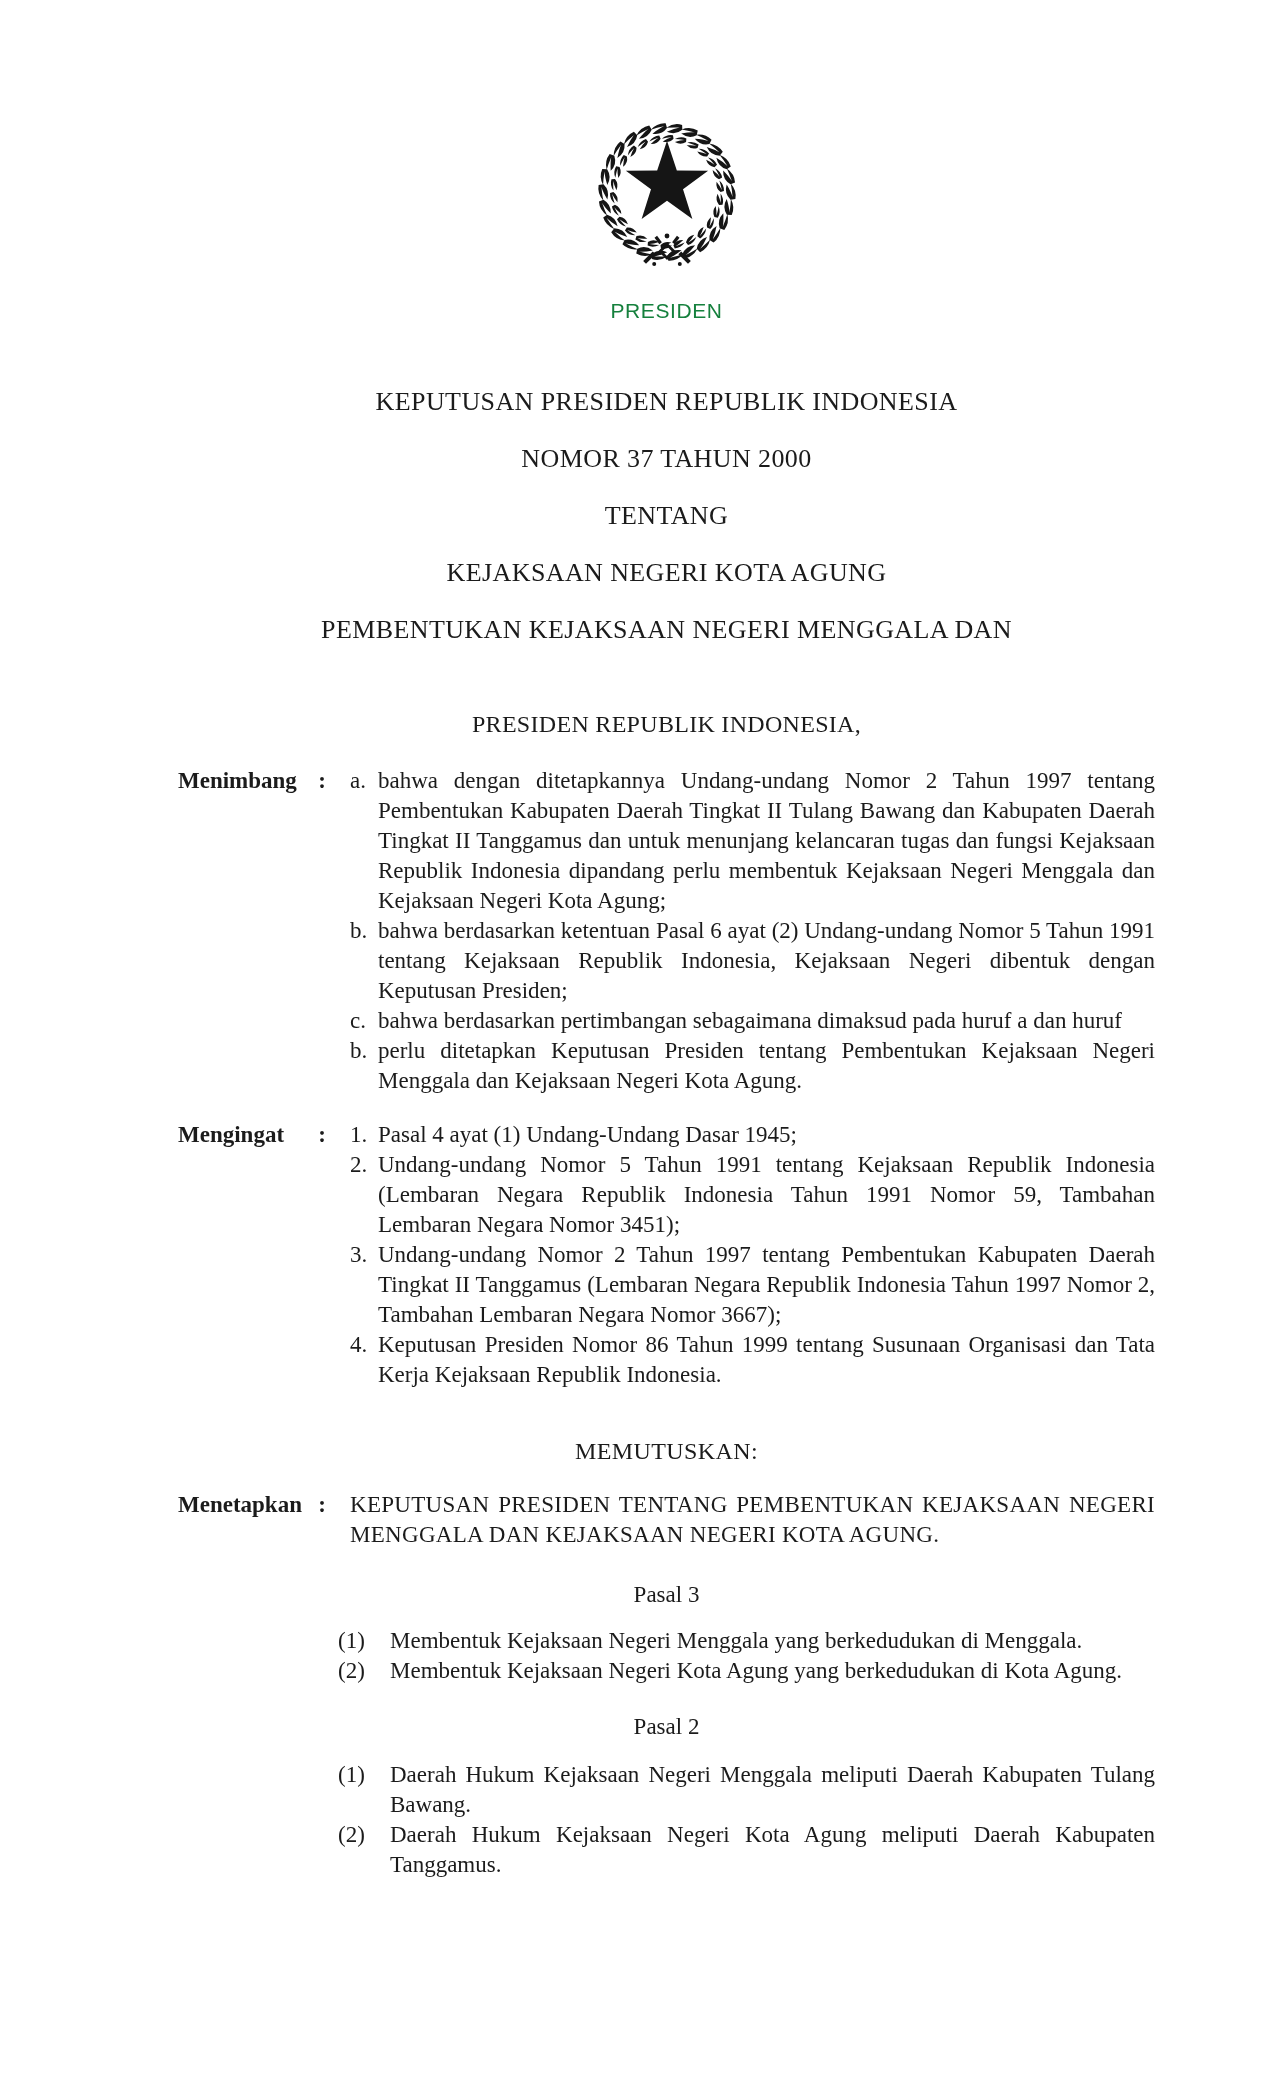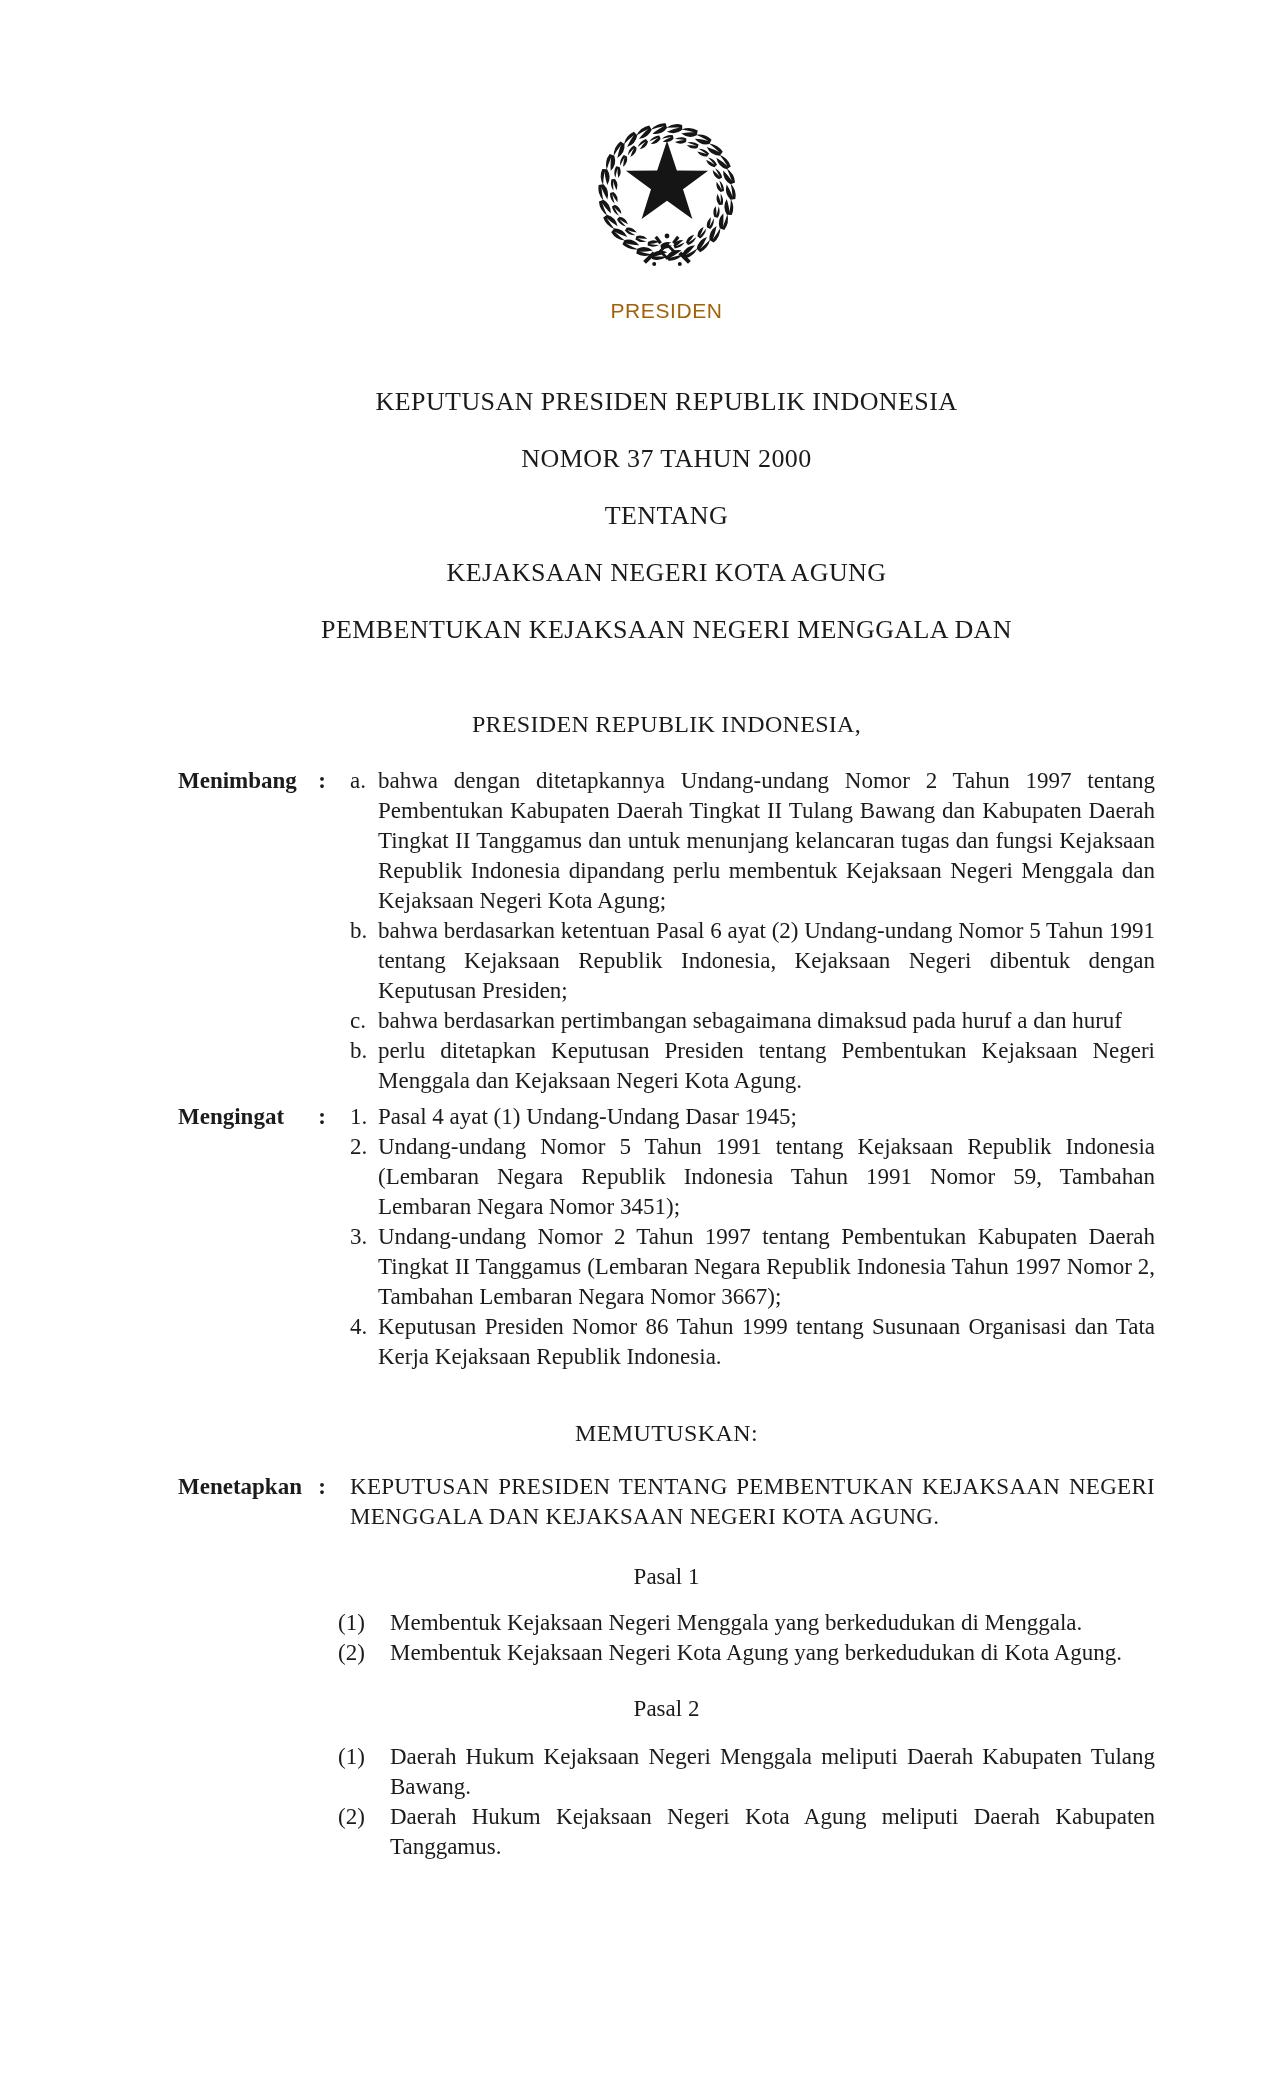--- a/index.html
+++ b/index.html
@@ -15,21 +15,21 @@
     color: #1b1b1b;
   }
   .emblem { display: flex; justify-content: center; }
   .org {
     margin-top: 22px;
     text-align: center;
     font-family: "Liberation Sans", "DejaVu Sans", sans-serif;
     font-size: 21px;
     line-height: 25px;
     letter-spacing: 0.6px;
-    color: #a16207;
+    color: #15803d;
   }
   .title-block {
     margin-top: 50px;
     text-align: center;
     font-size: 26px;
     line-height: 57px;
     letter-spacing: 0.4px;
     white-space: nowrap;
   }
   .preamble {
@@ -46,21 +46,21 @@
     line-height: 30px;
   }
   .clause .label {
     display: flex;
     justify-content: space-between;
     width: 148px;
     align-self: start;
     font-weight: bold;
   }
   .clause-menimbang { margin-top: 26px; }
-  .clause-mengingat { margin-top: 6px; }
+  .clause-mengingat { margin-top: 24px; }
   .item {
     display: grid;
     grid-template-columns: 28px 1fr;
   }
   .item .text { text-align: justify; }
   .memutuskan {
     margin-top: 46px;
     text-align: center;
     font-size: 24px;
     line-height: 30px;
@@ -237,21 +237,21 @@
   <div class="memutuskan">MEMUTUSKAN:</div>
 
   <div class="clause clause-menetapkan">
     <div class="label">
       <span>Menetapkan</span>
       <span>:</span>
     </div>
     <div class="decree-text">KEPUTUSAN PRESIDEN TENTANG PEMBENTUKAN KEJAKSAAN NEGERI MENGGALA DAN KEJAKSAAN NEGERI KOTA AGUNG.</div>
   </div>
 
-  <div class="pasal-heading ph-1">Pasal 1</div>
+  <div class="pasal-heading ph-1">Pasal 3</div>
   <div class="pasal-items pi-1">
     <div class="pitem">
       <span class="marker">(1)</span>
       <span class="text">Membentuk Kejaksaan Negeri Menggala yang berkedudukan di Menggala.</span>
     </div>
     <div class="pitem">
       <span class="marker">(2)</span>
       <span class="text">Membentuk Kejaksaan Negeri Kota Agung yang berkedudukan di Kota Agung.</span>
     </div>
   </div>

